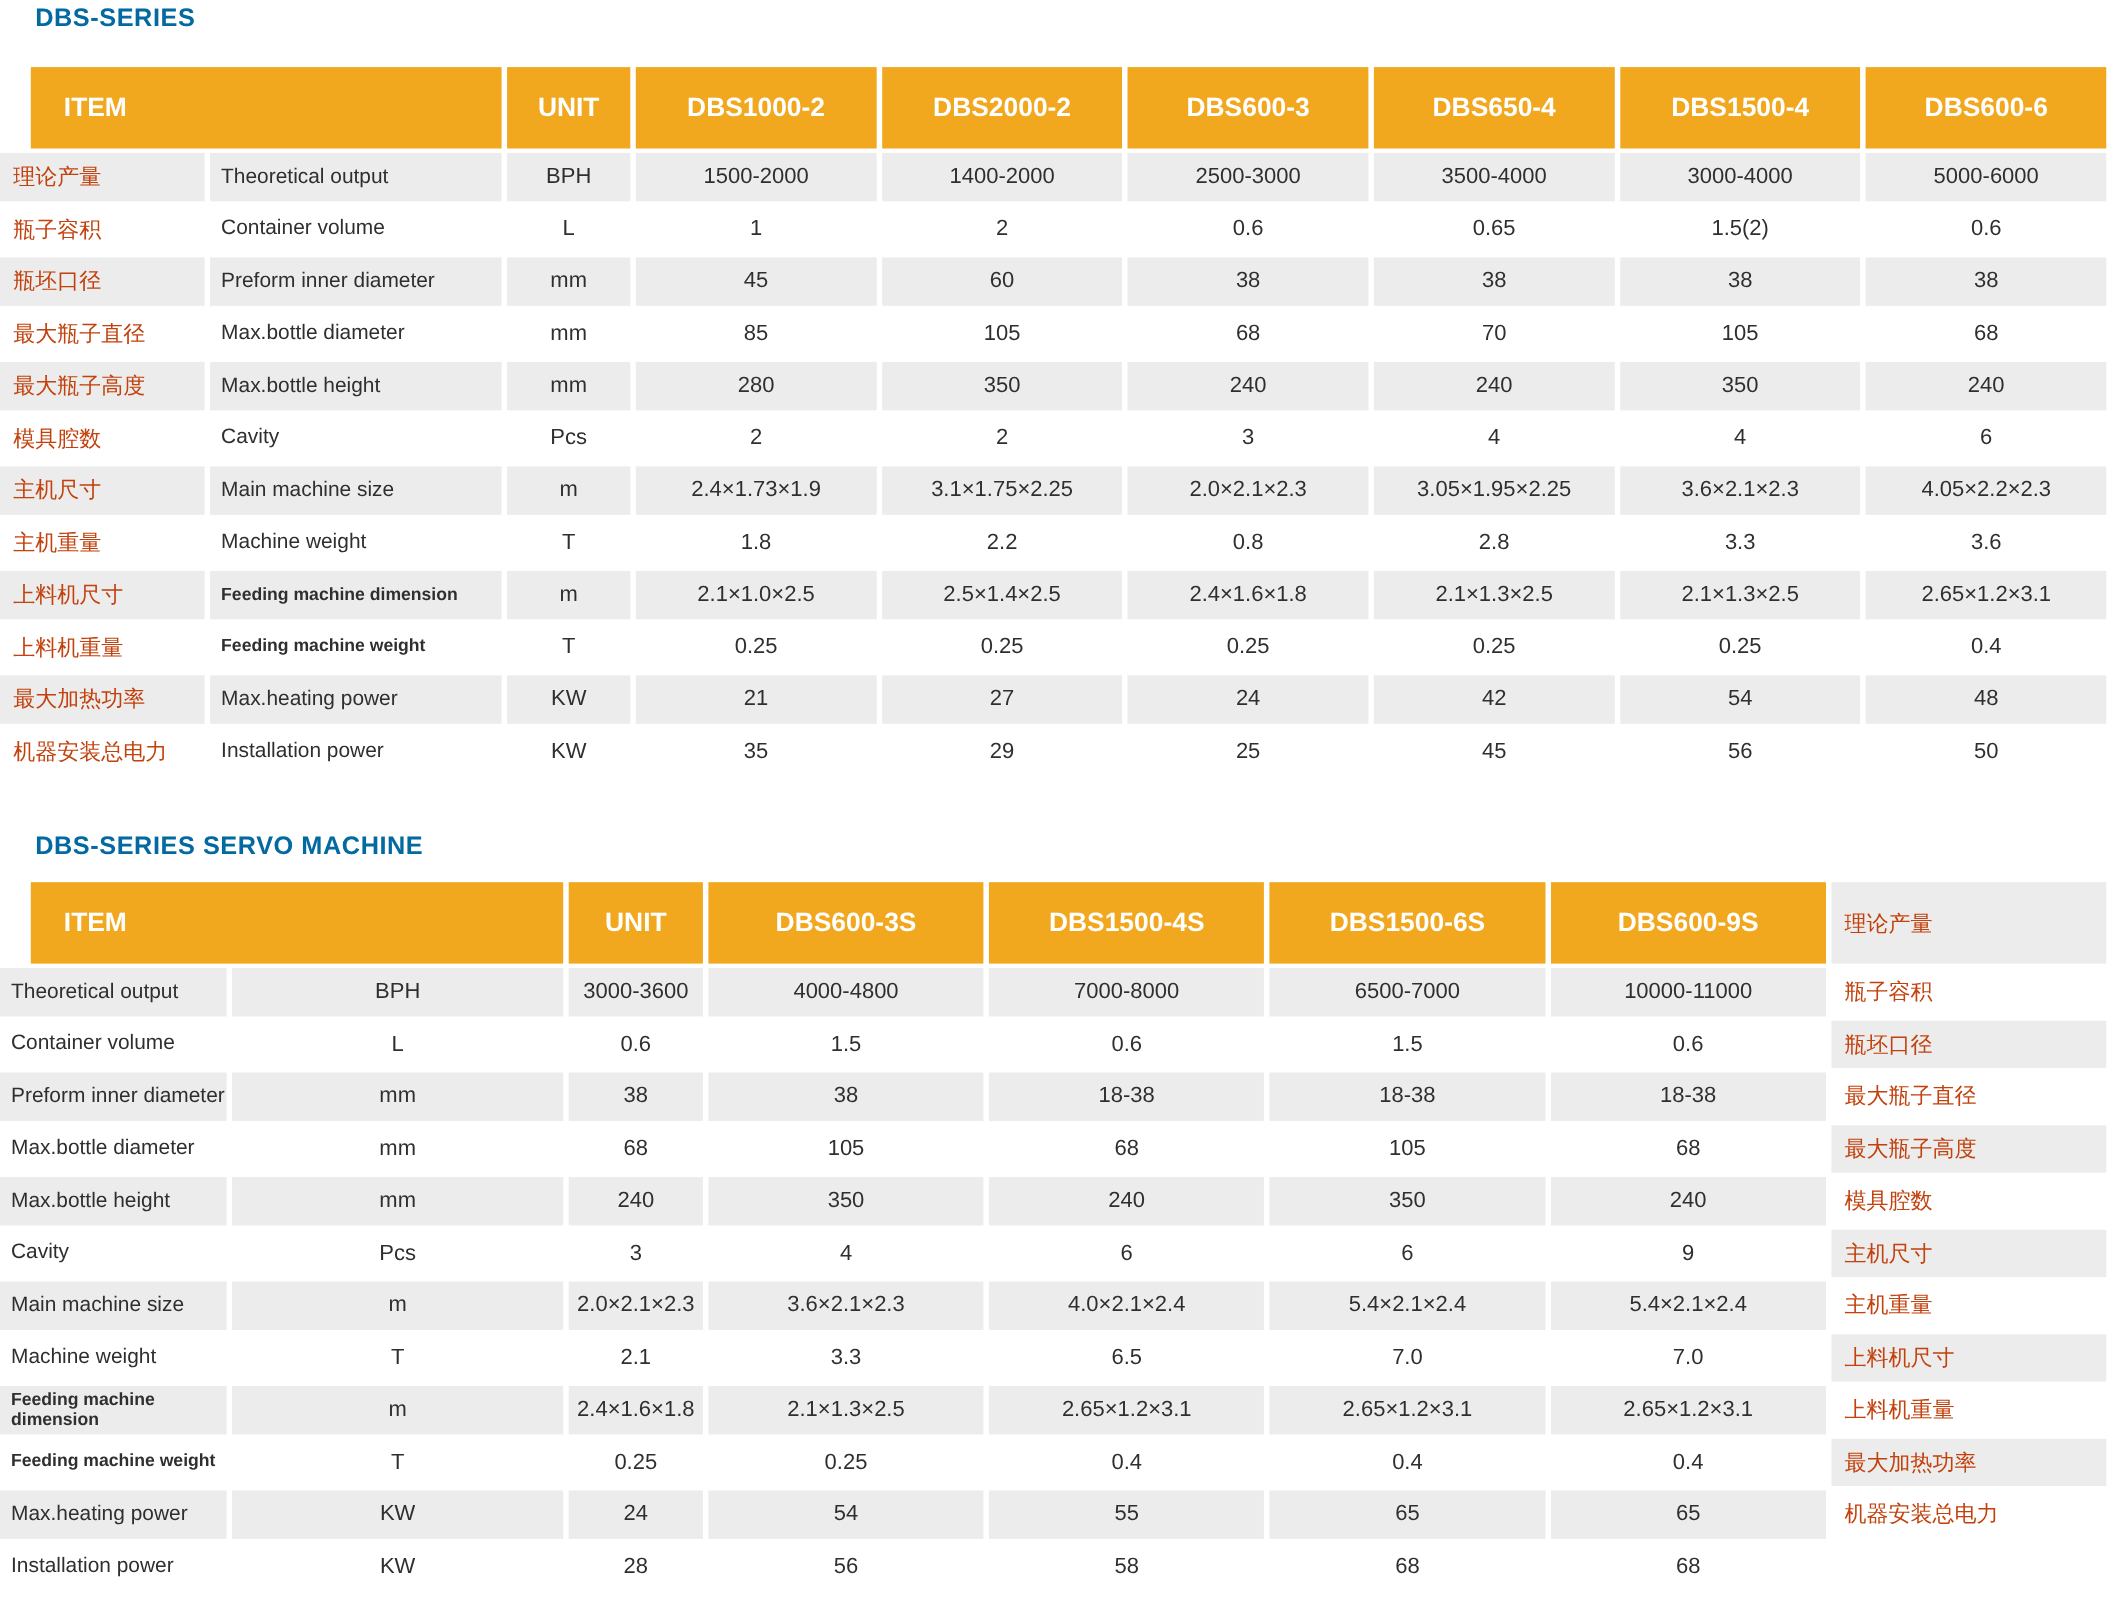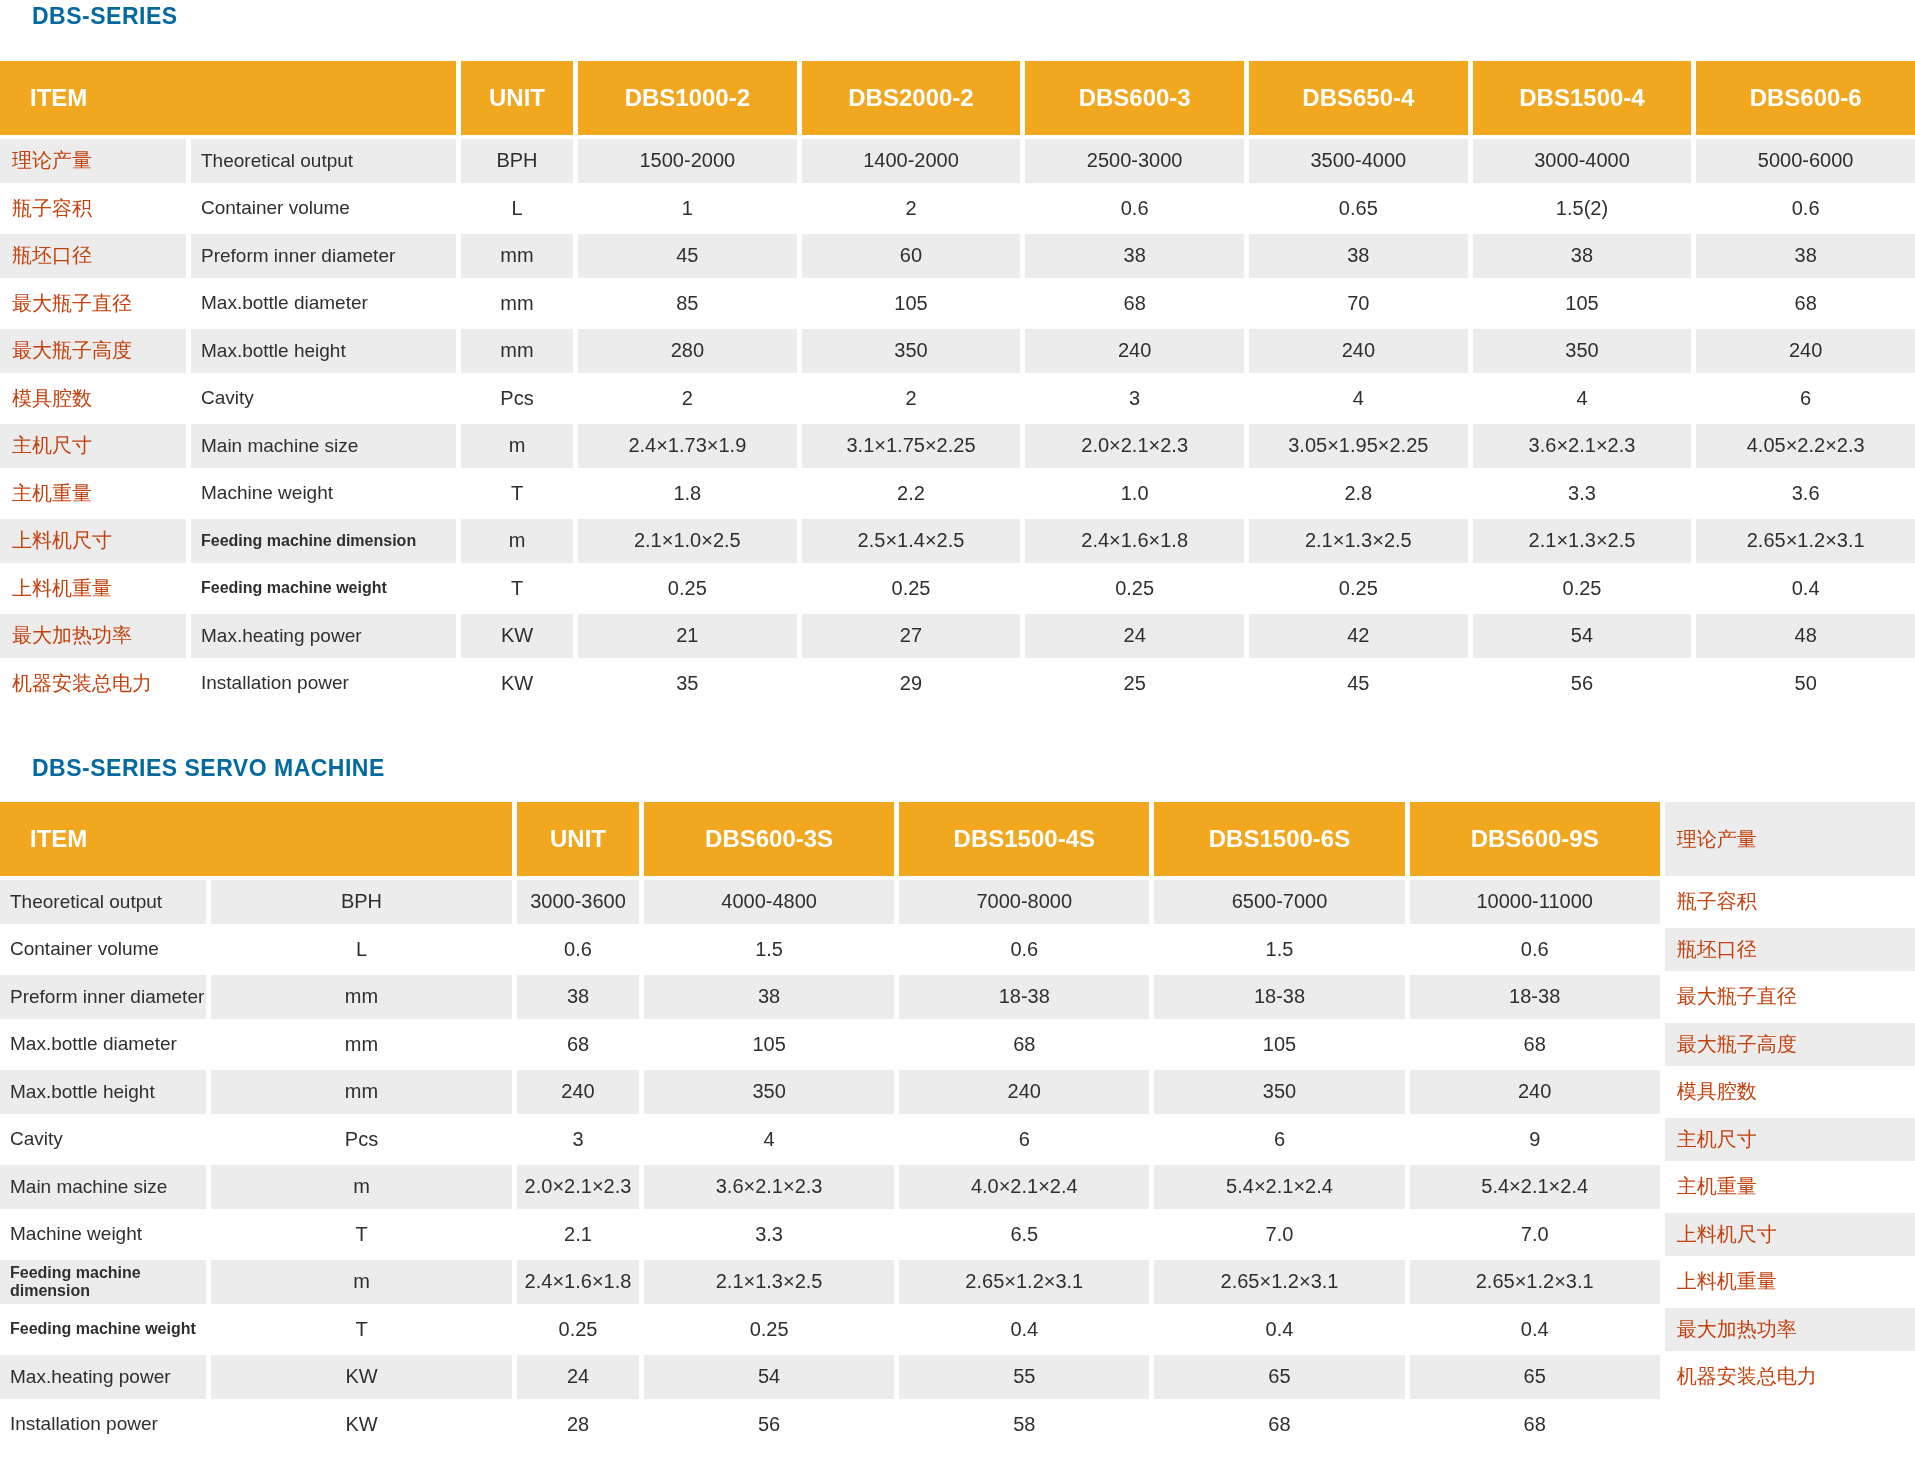--- a/index.html
+++ b/index.html
@@ -24,21 +24,21 @@
     grid-template-rows:74px repeat(12,43.5px);
     width:1915px;
   }
   .spec-table.t1{grid-template-columns:186px 265px 112px repeat(6,1fr);}
   .spec-table.t2{grid-template-columns:206px 301px 122px repeat(5,1fr);}
   .th{
     background:#F1A71E;color:#fff;
     font-weight:700;font-size:24px;
     display:flex;align-items:center;justify-content:center;
   }
-  .th-item{grid-column:span 2;justify-content:flex-start;padding-left:30px;box-sizing:border-box;}
+  .th-item{grid-column:span 2;justify-content:flex-start;padding-left:30px;box-sizing:border-box;margin-left:28px;}
   .cell{
     display:flex;align-items:center;justify-content:center;
     font-size:20px;color:#2f2f2f;background:#fff;
   }
   .cell.shaded{background:#ECECEC;}
   .cell.cn{justify-content:flex-start;padding-left:12px;box-sizing:border-box;font-size:20px;color:#c2410c;}
   .cell.en{justify-content:flex-start;padding-left:10px;box-sizing:border-box;font-size:19px;}
   .cell.en.small{font-size:16px;font-weight:bold;}
 </style>
 </head>
@@ -118,21 +118,21 @@
       <div class="cell val shaded">3.1×1.75×2.25</div>
       <div class="cell val shaded">2.0×2.1×2.3</div>
       <div class="cell val shaded">3.05×1.95×2.25</div>
       <div class="cell val shaded">3.6×2.1×2.3</div>
       <div class="cell val shaded">4.05×2.2×2.3</div>
       <div class="cell cn">主机重量</div>
       <div class="cell en">Machine weight</div>
       <div class="cell unit">T</div>
       <div class="cell val">1.8</div>
       <div class="cell val">2.2</div>
-      <div class="cell val">1.0</div>
+      <div class="cell val">0.8</div>
       <div class="cell val">2.8</div>
       <div class="cell val">3.3</div>
       <div class="cell val">3.6</div>
       <div class="cell cn shaded">上料机尺寸</div>
       <div class="cell en shaded small">Feeding machine dimension</div>
       <div class="cell unit shaded">m</div>
       <div class="cell val shaded">2.1×1.0×2.5</div>
       <div class="cell val shaded">2.5×1.4×2.5</div>
       <div class="cell val shaded">2.4×1.6×1.8</div>
       <div class="cell val shaded">2.1×1.3×2.5</div>

